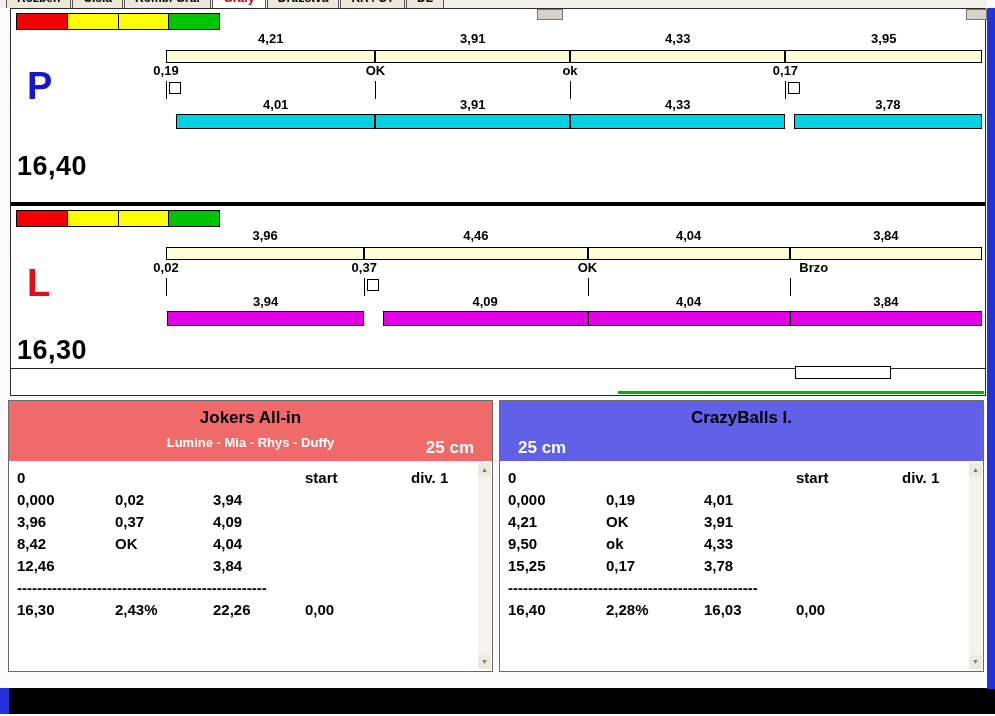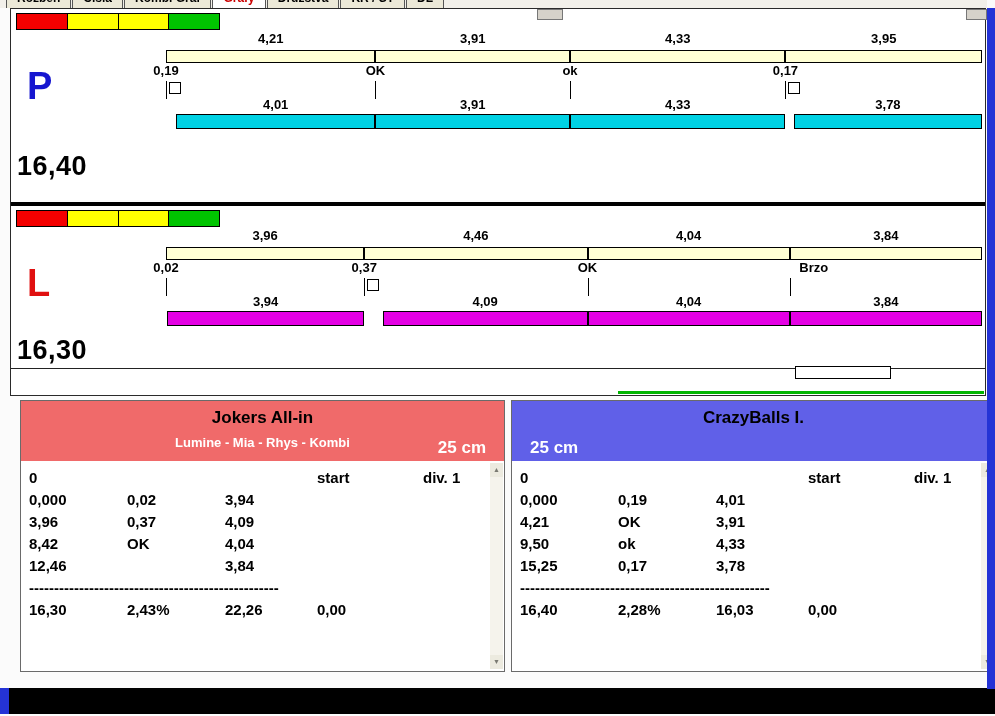--- a/index.html
+++ b/index.html
@@ -42,21 +42,21 @@
   .tick{position:absolute;top:0;width:1px;height:18px;background:#000;}
   .cbox{position:absolute;top:1px;width:12px;height:12px;background:#fff;border:1px solid #000;box-sizing:border-box;}
   .under-strip{position:relative;height:26px;}
   .mini-rect{position:absolute;left:784px;top:-3px;width:96px;height:13px;background:#fff;border:1px solid #000;box-sizing:border-box;}
   .green-line{position:absolute;left:607px;right:1px;bottom:1px;height:3px;background:#00b400;}
 
   
   .datetime-box{position:absolute;left:405px;top:400px;width:202px;height:33px;background:#fff;border:2px solid #000;box-sizing:border-box;z-index:8;display:flex;align-items:center;justify-content:center;font-size:17px;font-weight:bold;color:#000;}
 
   
-  .score-area{position:absolute;left:20px;top:400px;width:976px;height:272px;display:flex;gap:6px;z-index:2;}
+  .score-area{position:absolute;left:8px;top:400px;width:976px;height:272px;display:flex;gap:6px;z-index:2;}
   .card{flex:1;display:flex;flex-direction:column;border:1px solid #6a6a6a;background:#fff;box-sizing:border-box;min-width:0;}
   .card-head{height:60px;position:relative;flex:none;}
   .card-title{text-align:center;font-size:17px;font-weight:bold;color:#000;padding-top:7px;}
   .card-players{text-align:center;font-size:13px;font-weight:bold;color:#fff;margin-top:7px;}
   .card-lane{position:absolute;bottom:3px;font-size:17px;font-weight:bold;color:#fff;}
   .card-left .card-lane{right:18px;}
   .card-right .card-lane{left:18px;}
   .card-body{flex:1;position:relative;padding:8px 16px 0 8px;}
   .trow{display:grid;grid-template-columns:98px 98px 92px 106px auto;height:22px;font-size:15px;font-weight:bold;color:#000;}
   .trow>div{white-space:nowrap;}
@@ -197,21 +197,21 @@
       <div class="mini-rect"></div>
       <div class="green-line"></div>
     </div>
   </div>
 
   <div class="score-area">
 
     <div class="card card-left">
       <div class="card-head" style="background: rgb(240, 106, 106);">
         <div class="card-title">Jokers All-in</div>
-        <div class="card-players">Lumine - Mia - Rhys - Kombi</div>
+        <div class="card-players">Lumine - Mia - Rhys - Duffy</div>
         <div class="card-lane">25 cm</div>
       </div>
       <div class="card-body">
         <div class="rows">
             <div class="trow">
               <div>0</div>
               <div></div>
               <div></div>
               <div>start</div>
               <div>div. 1</div>

